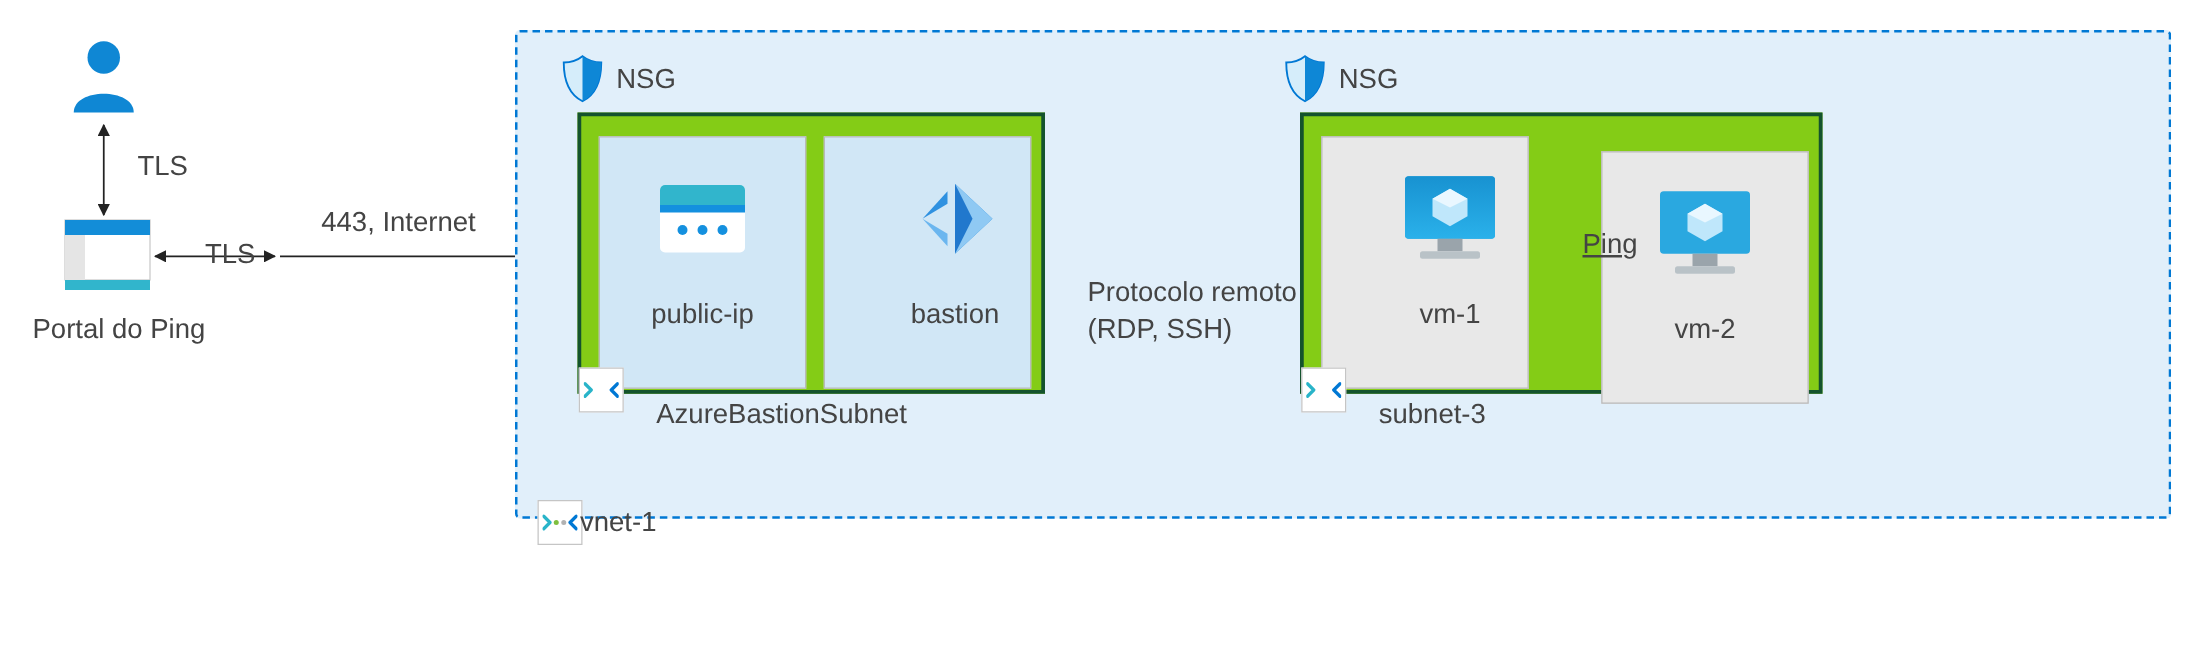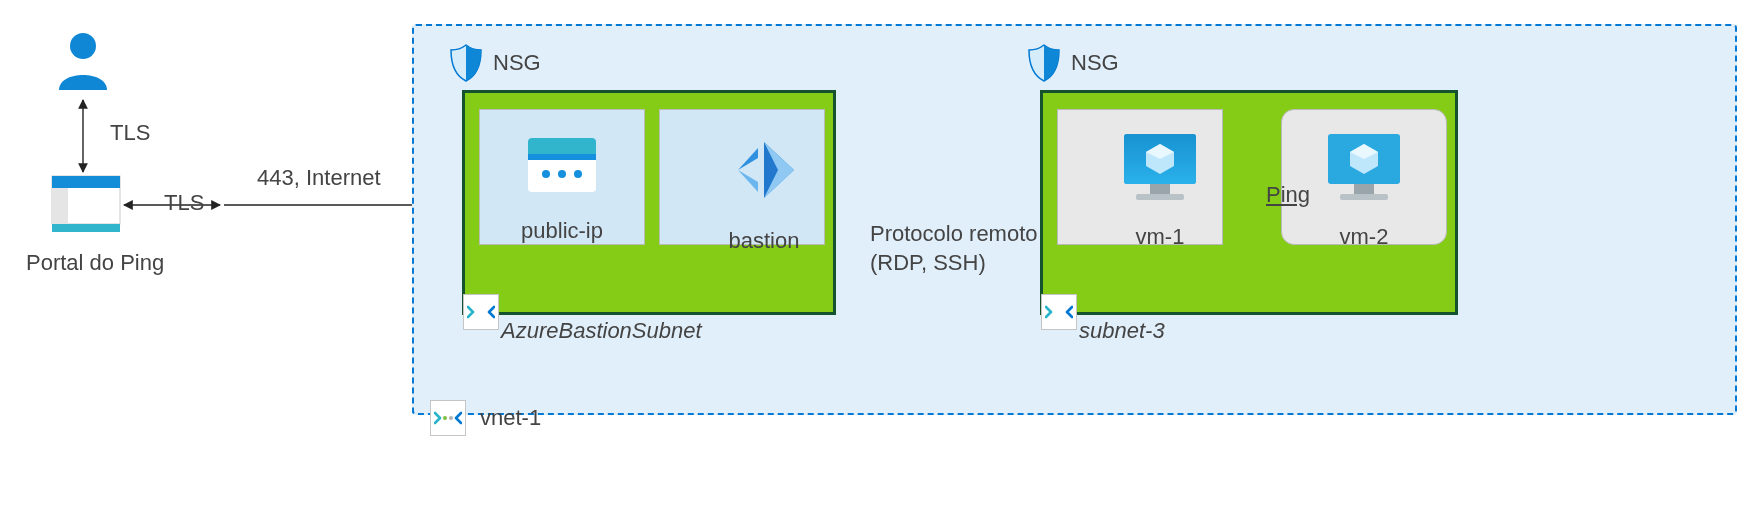--- a/index.html
+++ b/index.html
@@ -16,60 +16,60 @@
   .abs { position: absolute; }
 
   
   .vnet-box {
     left: 412px; top: 24px; width: 1325px; height: 391px;
     background: #e1effa;
     border: 2px dashed #0078d4;
     border-radius: 4px;
   }
   .vnet-icon-wrap { left: 430px; top: 400px; }
-  .vnet-label { position: absolute; left: 480px; top: 405px; text-align: right; }
+  .vnet-label { position: absolute; left: 464px; top: 405px; text-align: right; }
   .netdiamond {
     display: inline-block;
     width: 36px; height: 36px;
     background: #fff;
     border: 1px solid #c5c5c5;
     display: flex; align-items: center; justify-content: center;
   }
 
   
   .subnet-box {
     position: absolute;
     background: #84cc16;
     border: 3px solid #14532d;
   }
   .subnet-1 { left: 462px;  top: 90px; width: 374px; height: 225px; }
   .subnet-2 { left: 1040px; top: 90px; width: 418px; height: 225px; }
   .subnet-icon { position: absolute; left: -2px; bottom: -18px; }
-  .subnet-label { position: absolute; left: 36px; bottom: -32px; font-style: italic; }
+  .subnet-label { position: absolute; left: 60px; bottom: -32px; }
 
   
   .shield-wrap { position:absolute; top:-50px; left:-16px; display:flex; align-items:center; gap:10px; }
   .shield-label { font-size:22px; }
 
   
   .tile {
-    position:absolute; width:166px; height:136px;
+    position:absolute; width:166px; height:202px;
     border:1px solid #b9b9b9;
     display:flex; flex-direction:column; align-items:center; justify-content:flex-start;
     padding-top:20px;
   }
   .tile-blue { background:#d1e7f6; }
   .tile-gray { background:#e8e8e8; }
   .tile-label { margin-top: 18px; font-size:22px; }
   .ico-slot { width:90px; height:90px; display:flex; align-items:center; justify-content:center; }
 
   .t-publicip { left:14px; top:16px; }
   .t-bastion  { left:194px; top:16px;padding-left:44px; }
   .t-vm1      { left:14px; top:16px;padding-left:40px; }
-  .t-vm2      { left:238px; top:16px;border-radius:13px; }
+  .t-vm2      { left:238px; top:28px; }
 
   
   .user-icon { left:55px; top:30px; }
   .portal-icon { left:50px; top:174px; }
   .portal-label { left:26px; top:250px; }
 
   
   .lbl-tls1 { left:110px; top:120px; }
   .lbl-tls2 { left:164px; top:190px; }
   .lbl-443  { left:245px; top:165px;margin-left:12px; }

